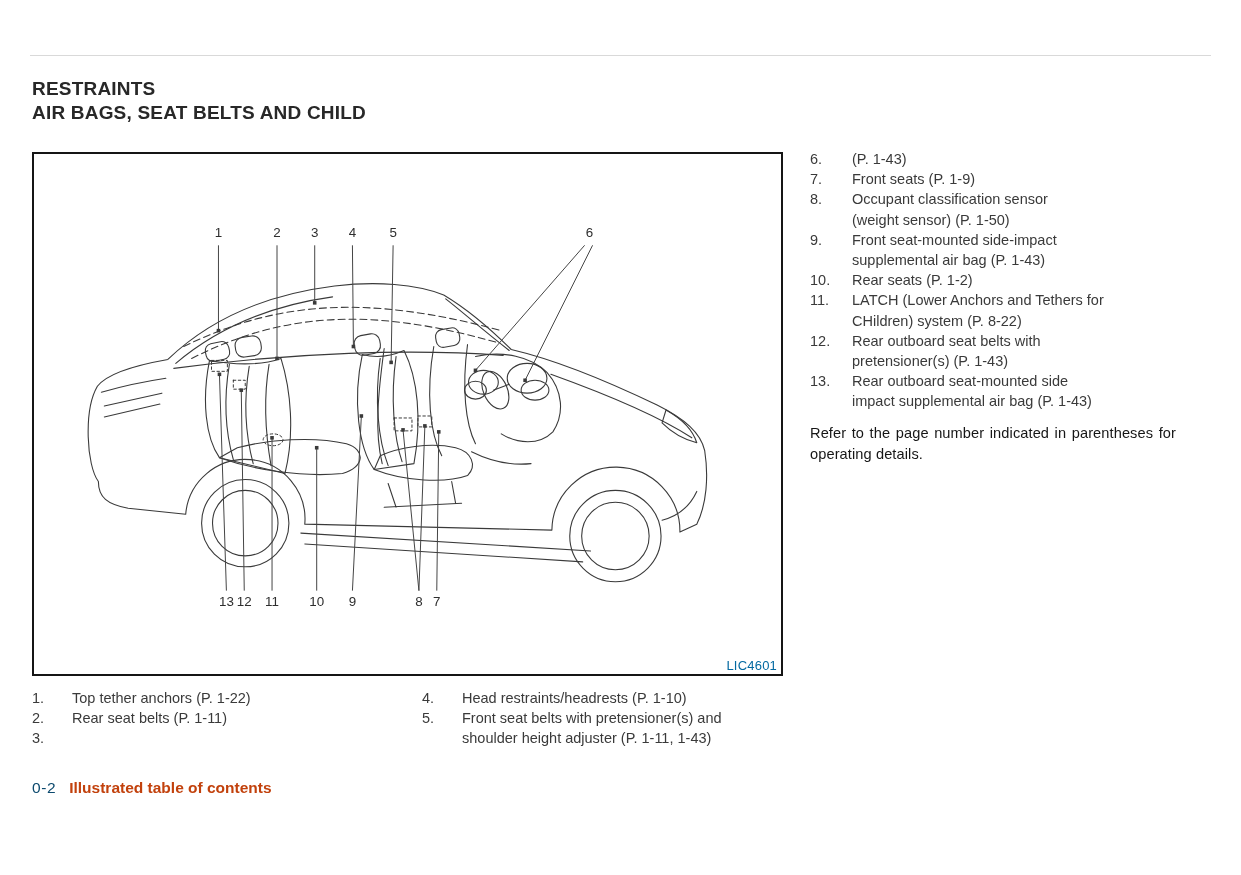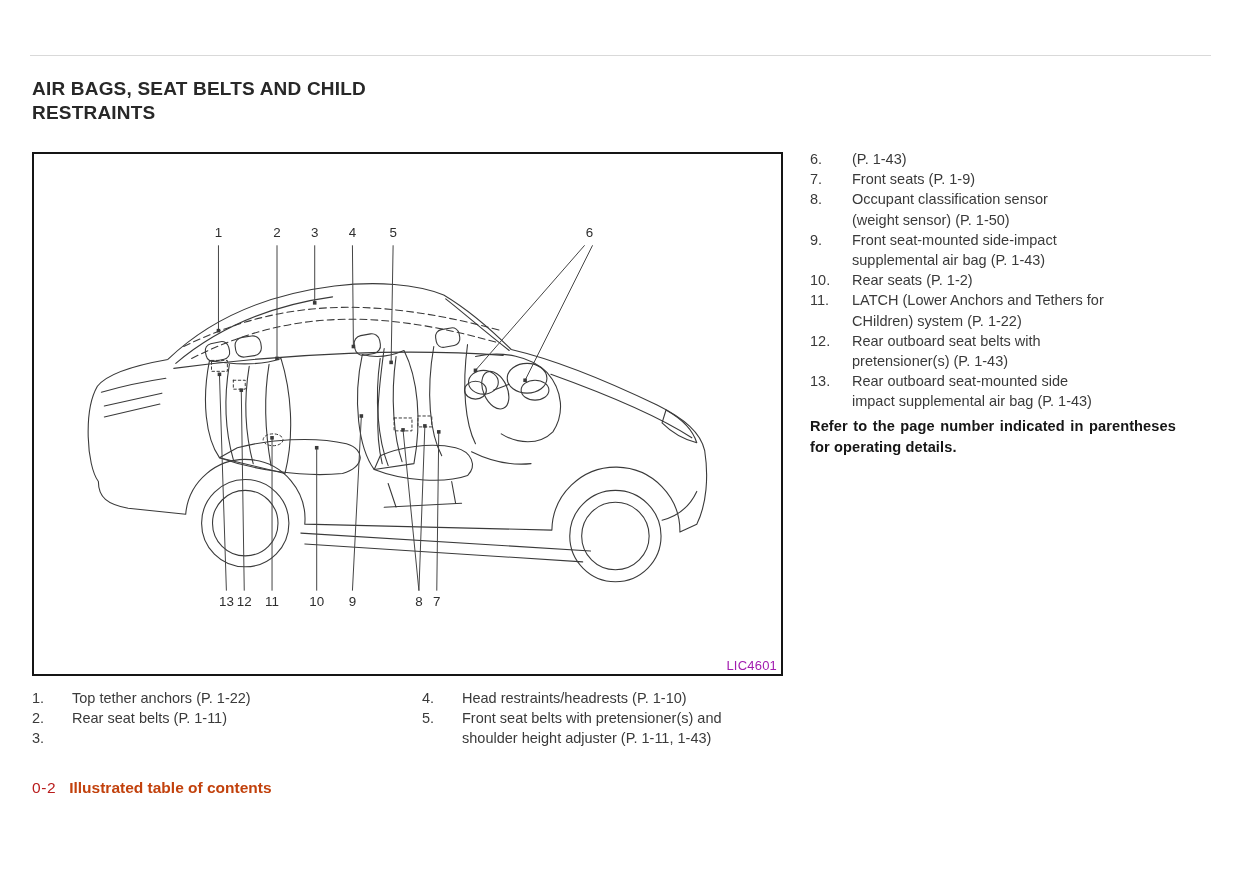--- a/index.html
+++ b/index.html
@@ -4,49 +4,49 @@
 <style>
   html,body{margin:0;padding:0;background:#fff;}
   .page{position:relative;width:1241px;height:875px;background:#ffffff;overflow:hidden;
         font-family:"Liberation Sans","DejaVu Sans",sans-serif;color:#3a3a3a;}
   .top-rule{position:absolute;left:30px;top:55px;width:1181px;height:1px;background:#d9d9d9;}
   .title{position:absolute;left:32px;top:77px;font-size:19px;line-height:23.5px;font-weight:700;
          color:#282828;letter-spacing:.2px;}
   .figure{position:absolute;left:32px;top:152px;width:751px;height:524px;border:2px solid #151515;
           box-sizing:border-box;background:#fff;}
   .figure svg{position:absolute;left:0;top:0;width:747px;height:520px;display:block;}
-  .fig-code{position:absolute;right:4px;bottom:1px;font-size:13px;color:#a21caf;letter-spacing:.2px;}
+  .fig-code{position:absolute;right:4px;bottom:1px;font-size:13px;color:#0369a1;letter-spacing:.2px;}
   .legend-right{position:absolute;left:810px;top:149px;width:372px;}
   .legend-bl{position:absolute;left:32px;top:688px;width:392px;}
   .legend-br{position:absolute;left:422px;top:688px;width:372px;}
   .li{display:flex;font-size:14.5px;line-height:20.2px;color:#3a3a3a;}
   .li .num{flex:none;width:42px;}
   .legend-bl .li .num,.legend-br .li .num{width:40px;}
-  .note{margin-top:4px;width:366px;font-size:14.6px;line-height:21px;font-weight:700;
+  .note{margin-top:11px;width:366px;font-size:14.6px;line-height:21px;font-weight:400;
         color:#161616;text-align:justify;letter-spacing:.1px;}
   .footer{position:absolute;left:32px;top:779px;font-size:15.5px;}
-  .footer .pg{color:#b91c1c;letter-spacing:.6px;}
+  .footer .pg{color:#0c4a6e;letter-spacing:.6px;}
   .footer .sec{font-weight:700;color:#c2410c;margin-left:13px;}
   .art{stroke:#3a3a3a;fill:none;stroke-width:1.1;stroke-linecap:round;stroke-linejoin:round;}
   .art .dash{stroke-dasharray:7 4;}
   .art .dot{stroke-dasharray:2.5 2.5;stroke-width:1;}
   .callout-line{stroke:#444;stroke-width:1;}
   .callout-marker{fill:#3a3a3a;}
   .callout-num{font-family:"Liberation Sans","DejaVu Sans",sans-serif;font-size:13.5px;fill:#2e2e2e;text-anchor:middle;}
 </style>
 </head>
 <body>
 
 <div class="page">
 
   <div class="top-rule"></div>
 
   <div class="title">
+    <div>RESTRAINTS</div>
     <div>AIR BAGS, SEAT BELTS AND CHILD</div>
-    <div>RESTRAINTS</div>
   </div>
 
   <div class="figure">
     <svg viewBox="0 0 751 524">
       <g class="art">
 
         <path d="M64,330 C52,314 49,258 63,234 C73,221 100,213 134,207 C180,163 238,141 302,133 C344,128 384,131 412,142 C442,160 464,181 480,197 C523,207 573,227 627,253 C655,267 671,281 675,299 C679,325 677,353 667,373 L650,381 A64,64 0 0 0 521,379 L272,373 A60,60 0 0 0 152,363 L94,357 C73,353 64,346 64,330 Z"></path>
 
         <circle cx="212" cy="372" r="44"></circle>
           <circle cx="212" cy="372" r="33"></circle>
@@ -187,21 +187,21 @@
         <div class="li">
           <span class="num">10.</span>
           <span class="txt">
             <div>Rear seats (P. 1-2)</div>
           </span>
         </div>
         <div class="li">
           <span class="num">11.</span>
           <span class="txt">
             <div>LATCH (Lower Anchors and Tethers for</div>
-            <div>CHildren) system (P. 1-22)</div>
+            <div>CHildren) system (P. 8-22)</div>
           </span>
         </div>
         <div class="li">
           <span class="num">12.</span>
           <span class="txt">
             <div>Rear outboard seat belts with</div>
             <div>pretensioner(s) (P. 1-43)</div>
           </span>
         </div>
         <div class="li">

